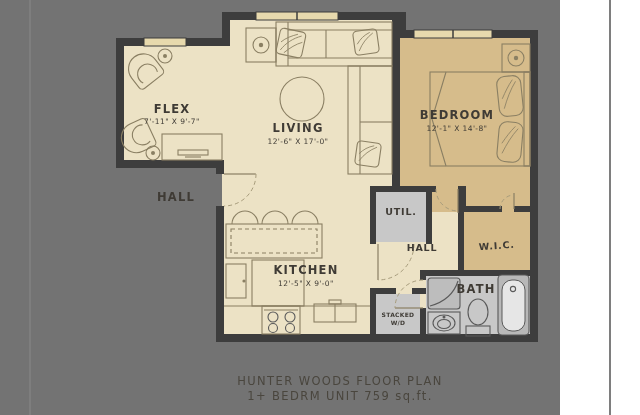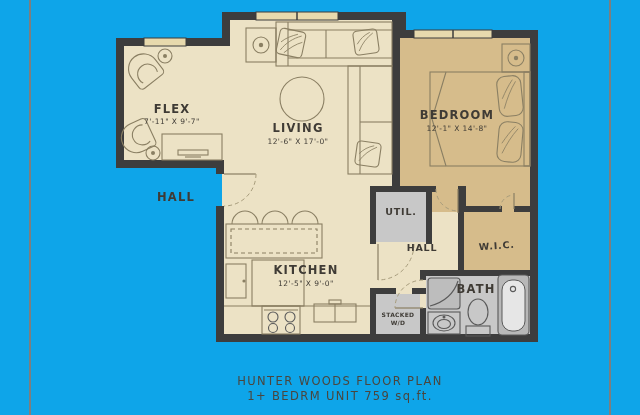--- a/index.html
+++ b/index.html
@@ -1,16 +1,16 @@
 <!DOCTYPE html>
 <html><head>
 <meta charset="utf-8">
 <style>
   html,body{margin:0;padding:0;background:#ffffff;width:640px;height:415px;overflow:hidden;}
-  .stage{position:relative;width:640px;height:415px;background:#0ea5e9;font-family:"DejaVu Sans",sans-serif;}
+  .stage{position:relative;width:560px;height:415px;background:#737373;font-family:"DejaVu Sans",sans-serif;}
   .frame-line{position:absolute;top:0;bottom:0;width:2px;background:#7e7e7e;}
   .frame-line.left{left:29px;}
   .frame-line.right{left:609px;}
   svg text{fill:#3f3b35;font-family:"DejaVu Sans",sans-serif;}
   .room-name{font-size:11.5px;letter-spacing:1.2px;font-weight:bold;}
   .room-dim{font-size:7.5px;letter-spacing:0.4px;}
   .small-name{font-size:9.5px;letter-spacing:0.8px;font-weight:bold;}
   .tiny-name{font-size:6px;letter-spacing:0.3px;font-weight:bold;}
   .caption{font-size:11.5px;letter-spacing:1.4px;fill:#4a463e;}
   .furn{fill:none;stroke:#8a7f63;stroke-width:1.1;}

